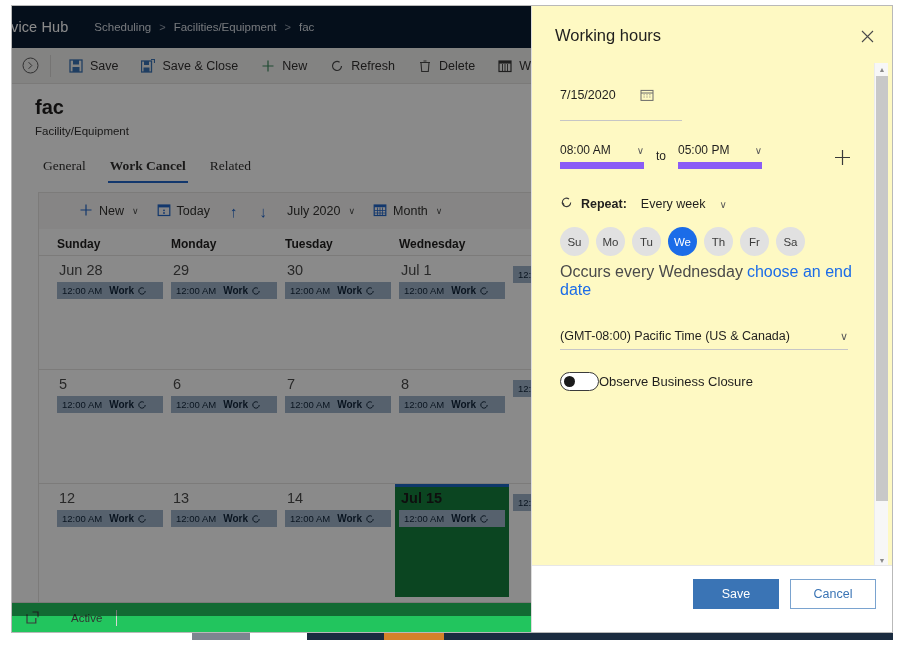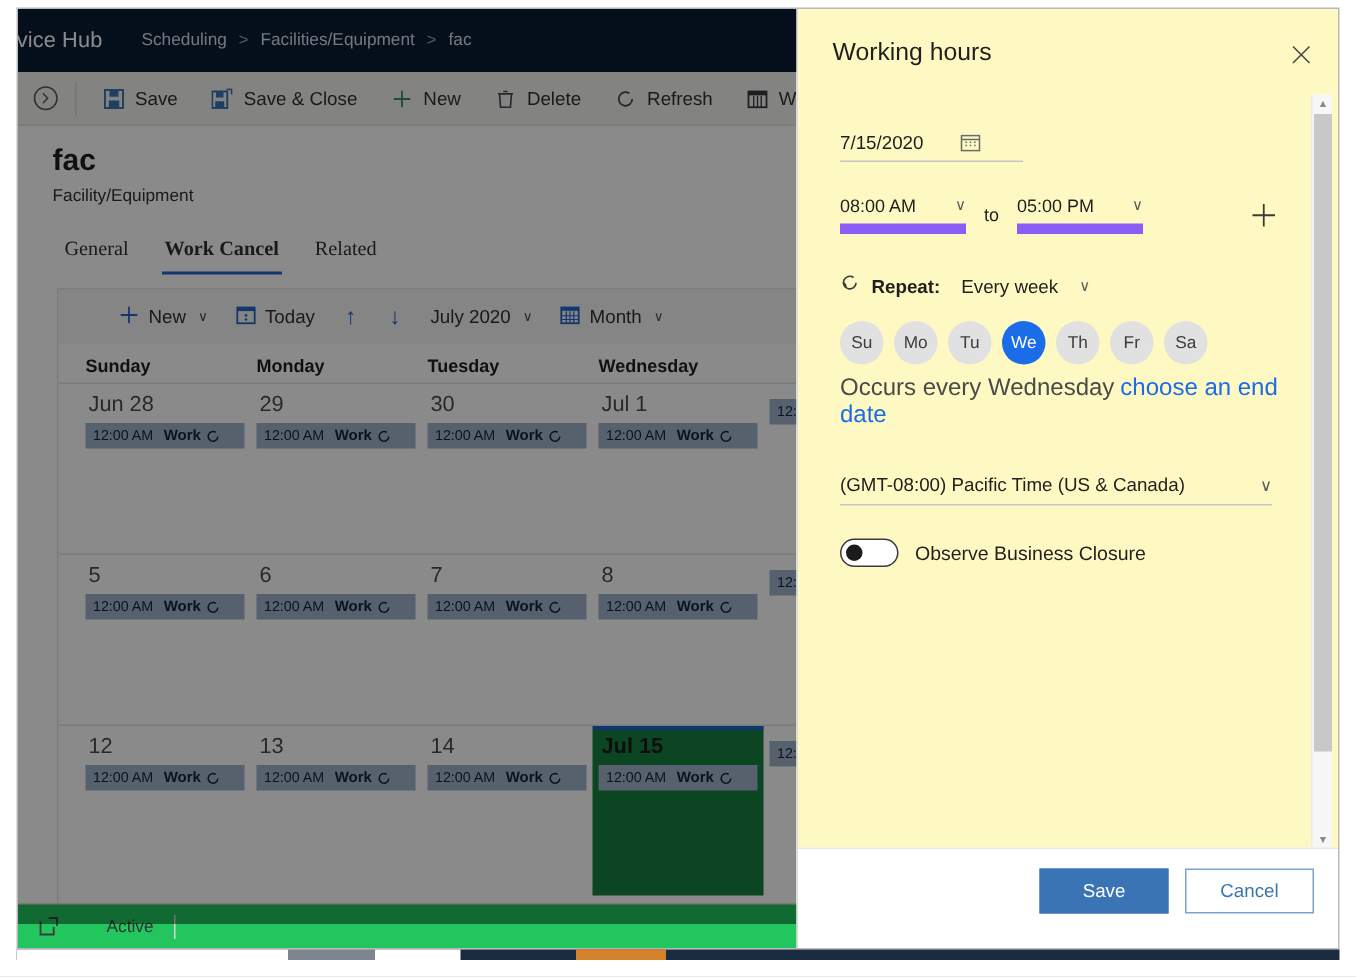--- a/index.html
+++ b/index.html
@@ -270,21 +270,21 @@
     background: #1b1b1b;
   }
   .tg-label { font-size: 13px; color: #201f1e; }
 
   
   .field-date {
     margin-top: 26px;
     width: 122px;
     border-bottom: 1px solid #c6c6c6;
     display: flex; align-items: center;
-    padding-bottom: 5px;
+    padding-bottom: 18px;
   }
   .field-date .val { font-size: 12.5px; color: #201f1e; }
   .field-date .cal-ico { margin-left: 24px; display: inline-flex; }
 
   
   .row-time {
     margin-top: 22px;
     display: flex; align-items: flex-end;
   }
   .time-field {
@@ -338,21 +338,21 @@
     width: 288px;
     border-bottom: 1px solid #c6c6c6;
     display: flex; align-items: center; justify-content: space-between;
     padding-bottom: 6px;
   }
   .field-tz .val { font-size: 12.5px; color: #201f1e; }
   .field-tz .chev { font-size: 11px; color: #5a5a5a; }
 
   .row-closure {
     margin-top: 22px;
-    display: flex; align-items: center; gap: 11px;
+    display: flex; align-items: center; gap: 0;
   }
 
   
   .pscroll {
     position: absolute;
     right: 4px; top: 57px;
     width: 14px; height: 503px;
     background: #f7f7f7;
     border-left: 1px solid #ececec;
     box-sizing: border-box;
@@ -474,34 +474,34 @@
             <svg width="14" height="14" viewBox="0 0 14 14">
                 <path d="M7 1.5 V12.5 M1.5 7 H12.5" stroke="#3d8a5e" stroke-width="1.2"></path>
               </svg>
           </span>
           <span>New</span>
         </div>
 
         <div class="cmd-item">
           <span class="cmd-ico">
             <svg width="14" height="14" viewBox="0 0 14 14">
+                <path d="M11.5 7 A4.5 4.5 0 1 1 9.6 3.3" fill="none" stroke="#4a4a4a" stroke-width="1.2"></path>
+              </svg>
+          </span>
+          <span>Refresh</span>
+        </div>
+
+        <div class="cmd-item">
+          <span class="cmd-ico">
+            <svg width="14" height="14" viewBox="0 0 14 14">
                 <path d="M3 3.5 H11 L10.3 12.5 H3.7 Z" fill="none" stroke="#4a4a4a" stroke-width="1.1"></path>
                 <path d="M2 3.5 H12 M5.5 2 H8.5" stroke="#4a4a4a" stroke-width="1.1"></path>
               </svg>
           </span>
           <span>Delete</span>
-        </div>
-
-        <div class="cmd-item">
-          <span class="cmd-ico">
-            <svg width="14" height="14" viewBox="0 0 14 14">
-                <path d="M11.5 7 A4.5 4.5 0 1 1 9.6 3.3" fill="none" stroke="#4a4a4a" stroke-width="1.2"></path>
-              </svg>
-          </span>
-          <span>Refresh</span>
         </div>
 
         <div class="cmd-item">
           <span class="cmd-ico">
             <svg width="14" height="14" viewBox="0 0 14 14">
                 <rect x="1" y="2" width="12" height="10.5" fill="none" stroke="#3a3a3a" stroke-width="1.2"></rect>
                 <rect x="1" y="2" width="12" height="2.6" fill="#3a3a3a"></rect>
                 <path d="M4.5 5 V12.5 M7 5 V12.5 M9.5 5 V12.5" stroke="#3a3a3a" stroke-width="0.9"></path>
               </svg>
           </span>

